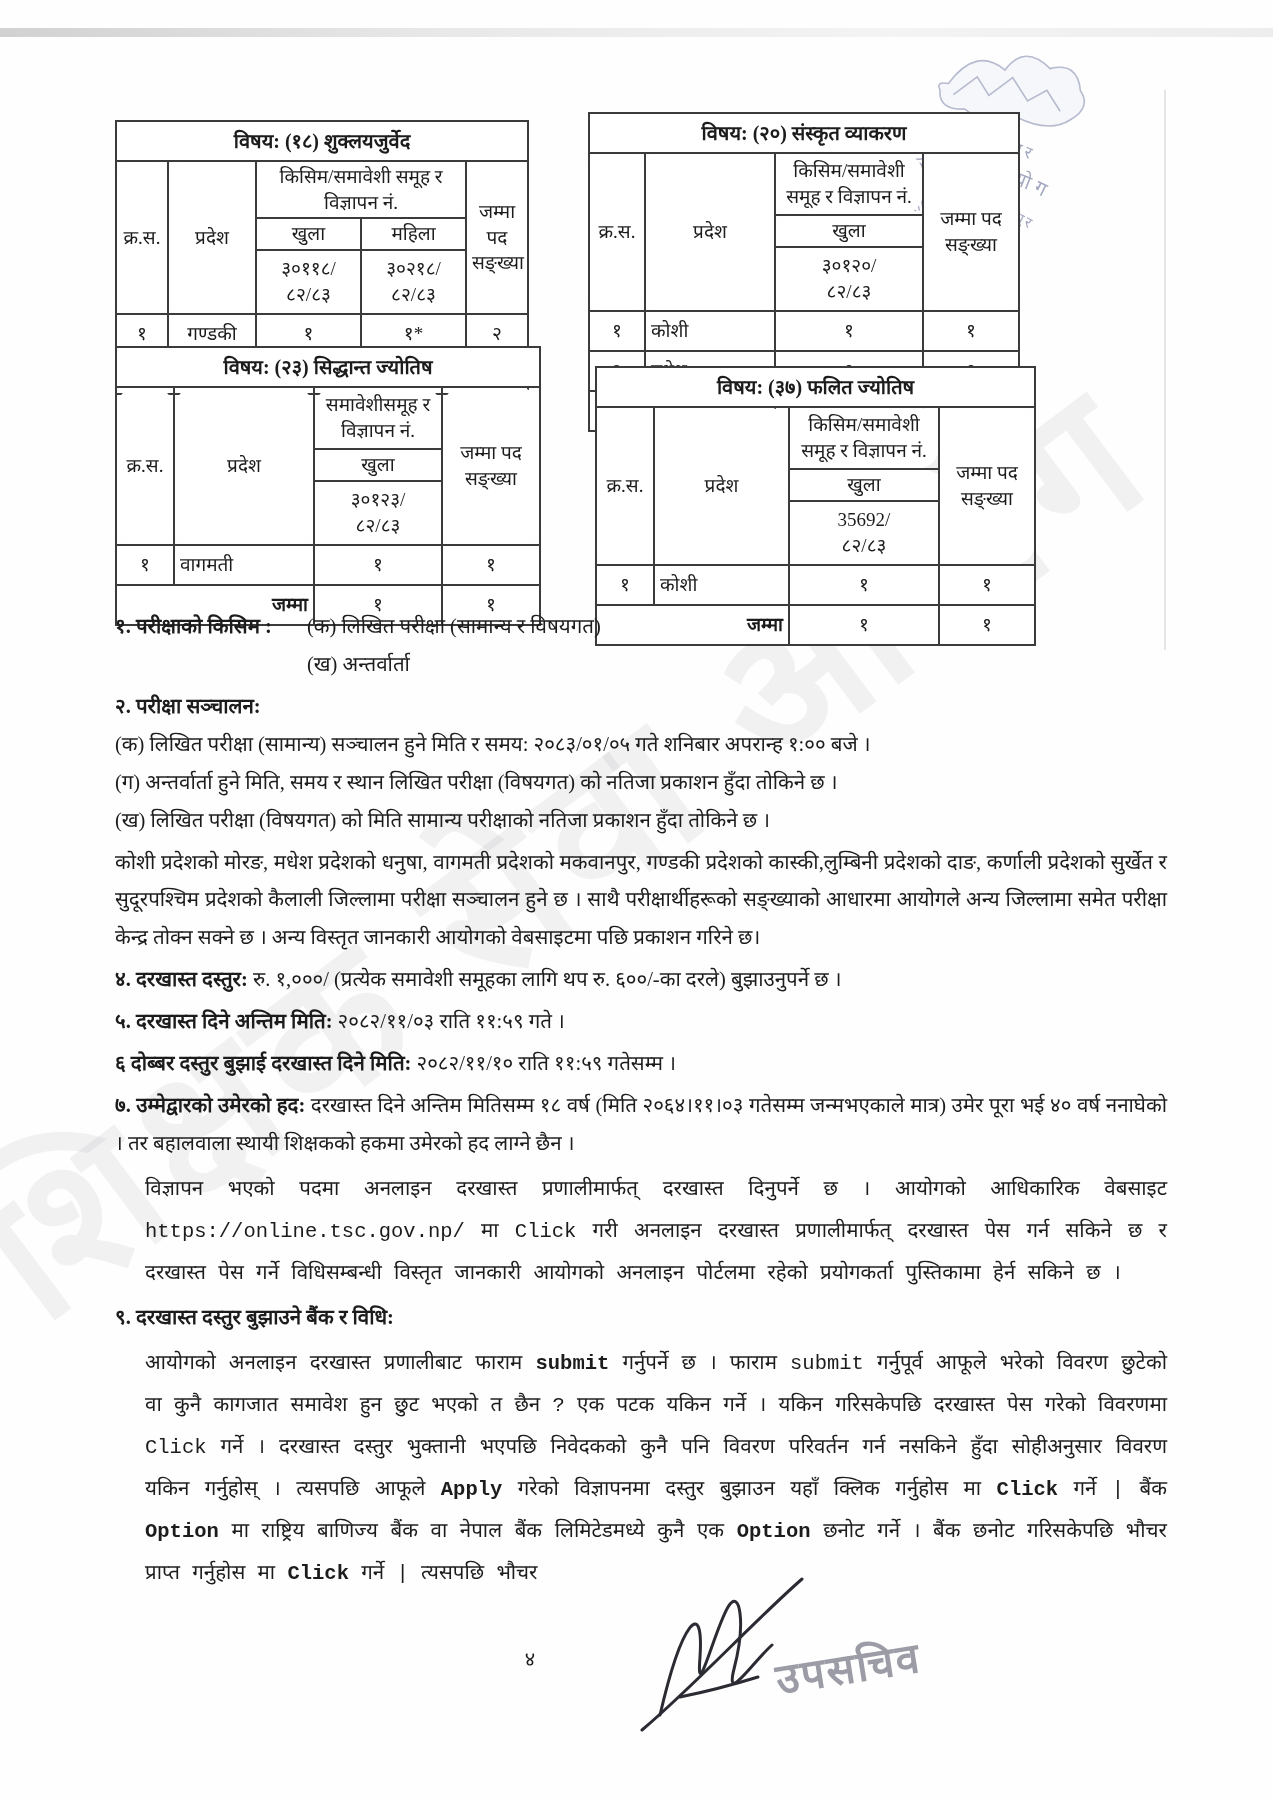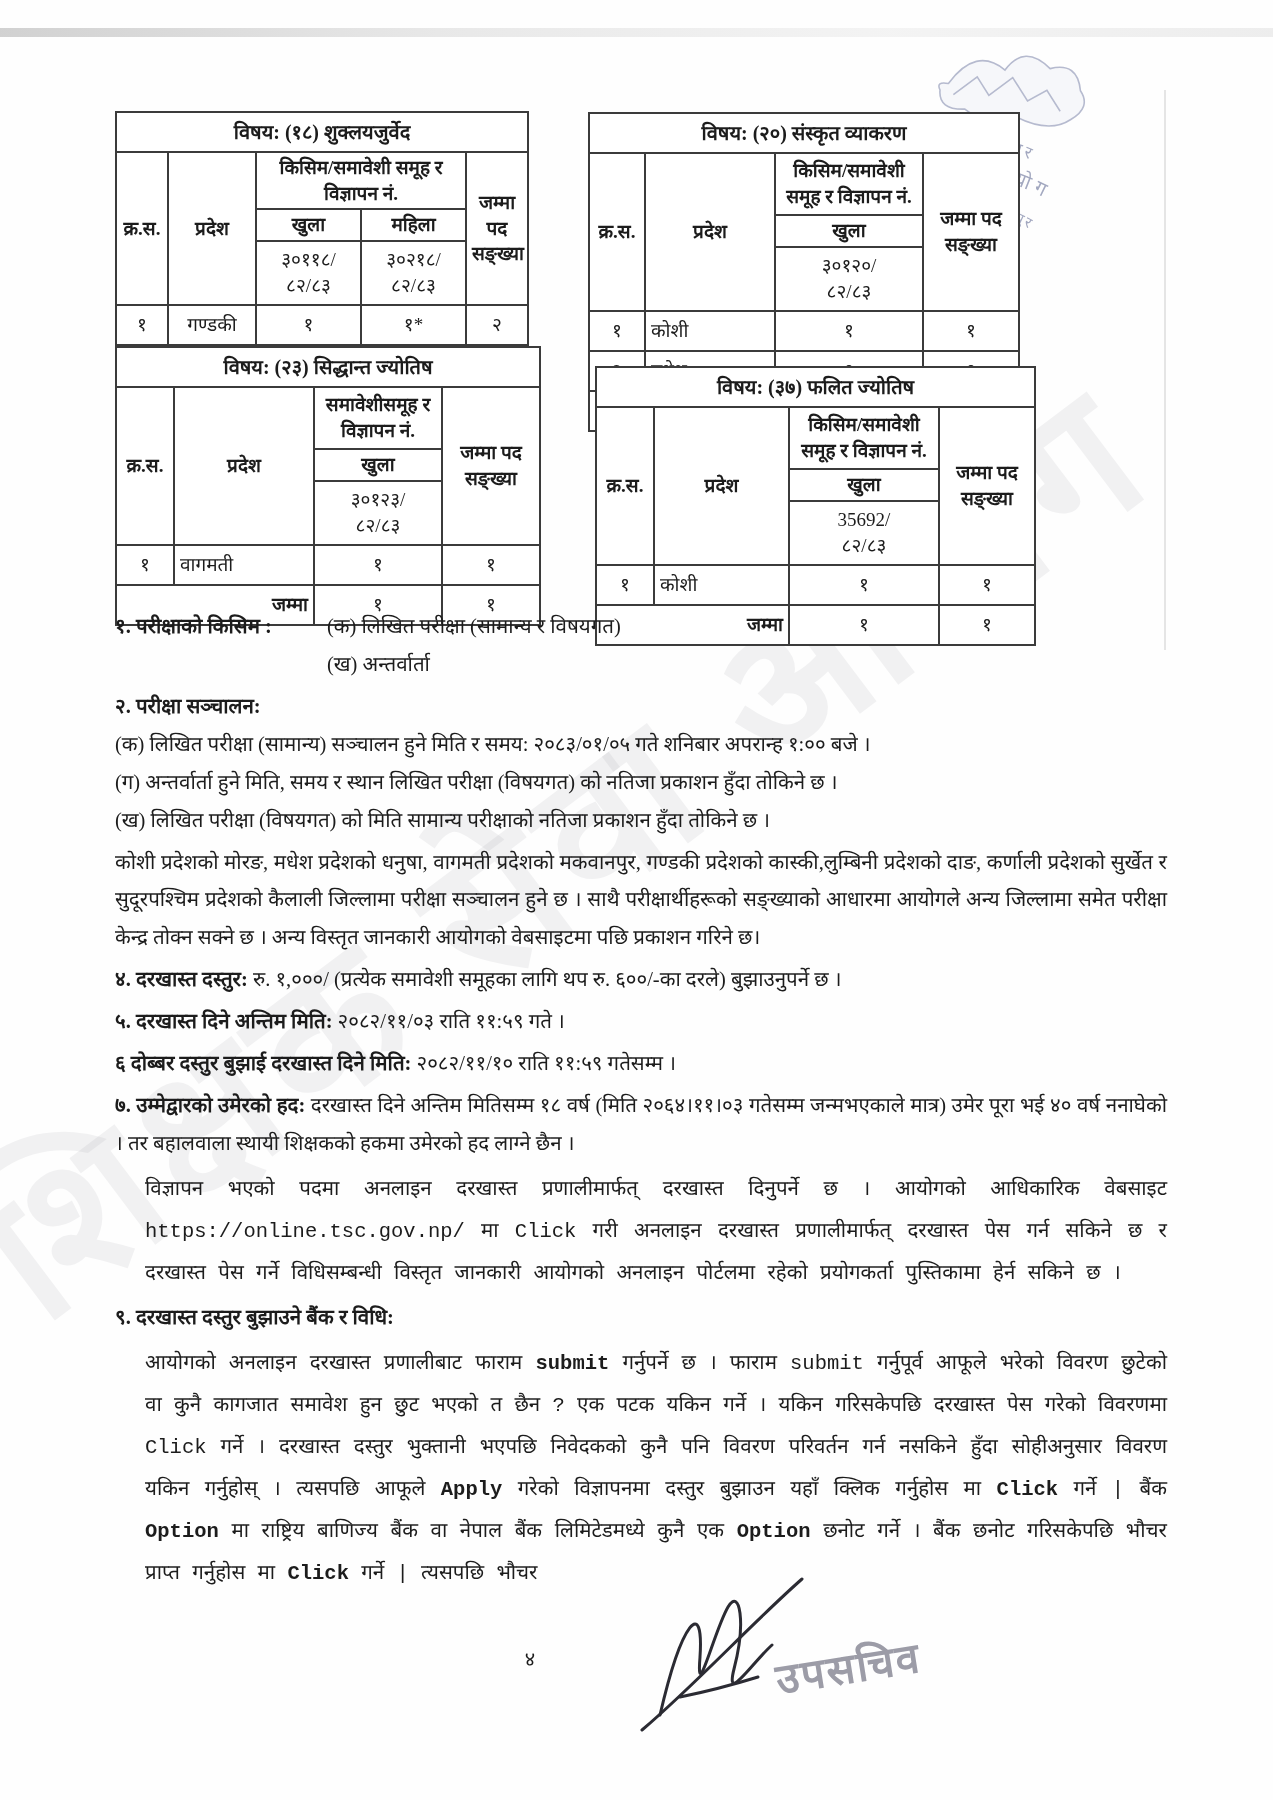--- a/index.html
+++ b/index.html
@@ -8,42 +8,42 @@
   .scan-band{position:absolute;top:28px;left:0;width:100%;height:9px;
         background:linear-gradient(90deg,#c6c6c6,#e3e3e3 35%,#f1f1f1 70%,#e9e9e9);opacity:.8;}
   .scan-edge{position:absolute;left:1164px;top:90px;width:2px;height:560px;background:#cfcfcf;opacity:.55;}
 
   
   table.sheet{border-collapse:collapse;position:absolute;font-size:19px;text-align:center;table-layout:fixed;}
   table.sheet td{border:2px solid #3b3b3b;padding:2px 5px;background:#fff;line-height:1.35;}
   td.title{font-weight:bold;font-size:20px;height:34px;background:#fff;}
   td.g1{background:#b7b7b7;}
   td.g2{background:#d2d2d2;}
-  td.hdr{font-weight:bold;}
+  td.hdr{font-weight:normal;border-radius:22px;}
   td.num{font-size:19px;}
   tr.data td{height:34px;}
   td.tot-label{font-weight:bold;}
   .t-right{text-align:right;padding-right:14px;}
   .t-left{text-align:left;padding-left:10px;}
 
-  #t1{left:115px;top:111px;width:412px;}
+  #t1{left:115px;top:120px;width:412px;}
   #t2{left:588px;top:112px;width:430px;}
   #t3{left:115px;top:346px;width:424px;}
   #t4{left:595px;top:366px;width:438px;}
 
   
   .stamp{position:absolute;left:832px;top:22px;width:310px;height:250px;transform:rotate(11deg);opacity:.9;}
   
   .wm{position:absolute;left:-190px;top:720px;width:1500px;text-align:center;
       transform:rotate(-37deg);font-size:185px;font-weight:bold;letter-spacing:14px;
       color:rgba(125,125,142,0.10);white-space:nowrap;pointer-events:none;}
 
   
   .bodytext{position:absolute;left:115px;top:608px;width:1052px;font-size:20.5px;line-height:1.85;}
-  .item{margin-bottom:4px;gap:20px;}
+  .item{margin-bottom:4px;}
   .head{font-weight:bold;}
   .flexrow{display:flex;}
   .flexrow .head{width:192px;flex:none;}
   .flexrow .sub{flex:1;}
   .para{text-align:justify;}
   .indent{padding-left:30px;line-height:2.05;font-family:Liberation Mono, monospace;}
   .gap-top{margin-top:6px;}
 
   
   .pagenum{position:absolute;left:500px;top:1645px;width:60px;text-align:center;font-size:20px;}

